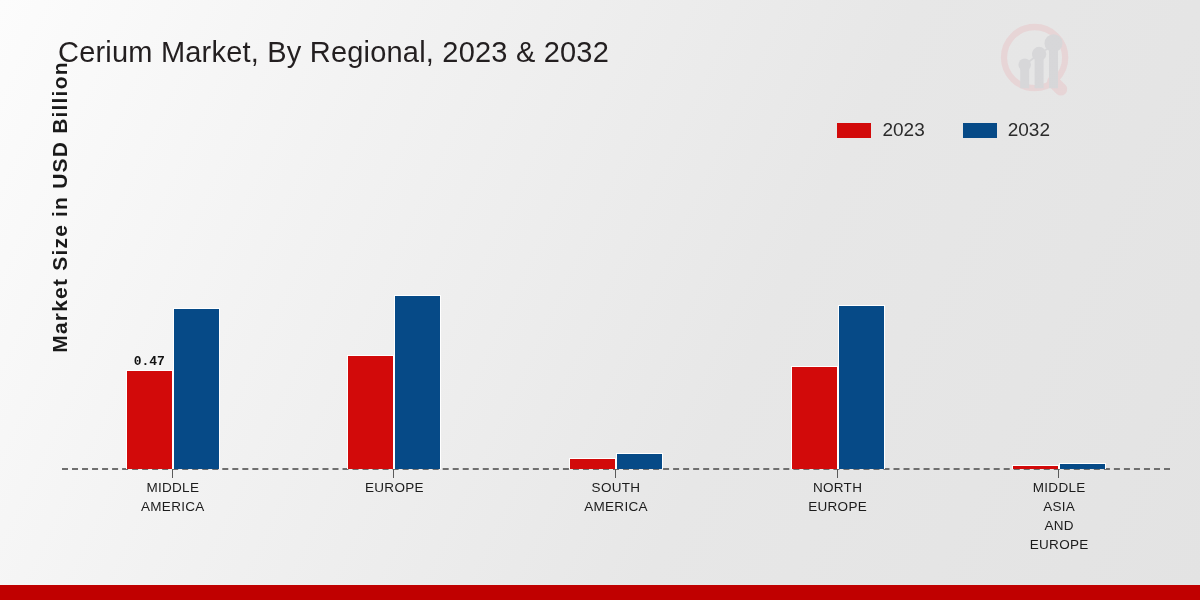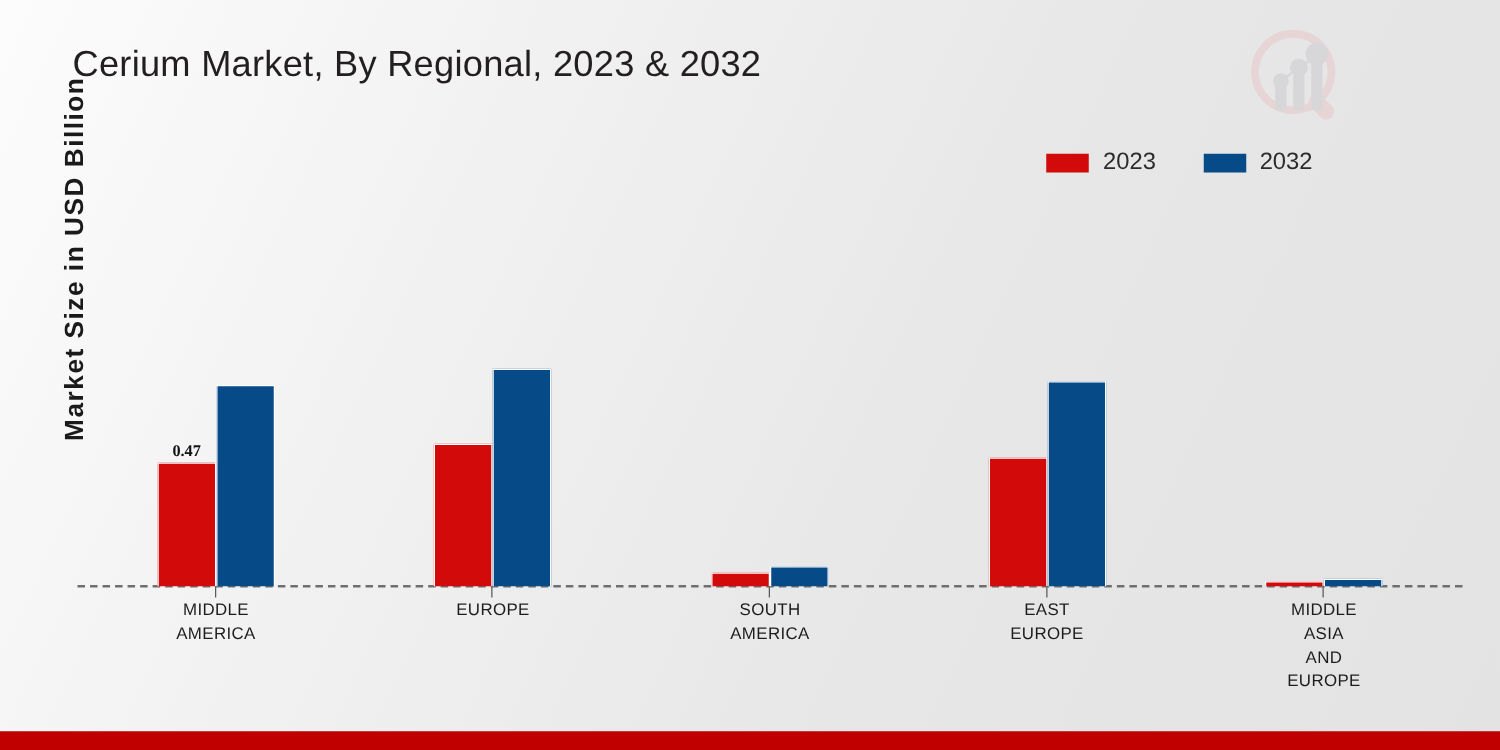--- a/index.html
+++ b/index.html
@@ -133,21 +133,21 @@
   .bar.red   { background: #d20a0a; border: 1px solid #ffffff; border-bottom: none; }
   .bar.blue  { background: #064a87; border: 1px solid #ffffff; border-bottom: none; }
   .bar-value {
     position: absolute;
     left: 0;
     width: 47px;
     text-align: center;
     font-size: 13px;
     font-weight: 700;
     color: #111111;
-    font-family: Liberation Serif, serif;
+    font-family: Liberation Mono, monospace;
   }
   .tick {
     position: absolute;
     bottom: -9px;
     left: 50%;
     margin-left: -1px;
     width: 1px;
     height: 9px;
     background: #5a5a5a;
   }
@@ -269,21 +269,21 @@
       <div>AMERICA</div>
     </div>
     <div class="x-label">
       <div>EUROPE</div>
     </div>
     <div class="x-label">
       <div>SOUTH</div>
       <div>AMERICA</div>
     </div>
     <div class="x-label">
-      <div>EAST</div>
+      <div>NORTH</div>
       <div>EUROPE</div>
     </div>
     <div class="x-label">
       <div>MIDDLE</div>
       <div>ASIA</div>
       <div>AND</div>
       <div>EUROPE</div>
     </div>
   </div>
 

